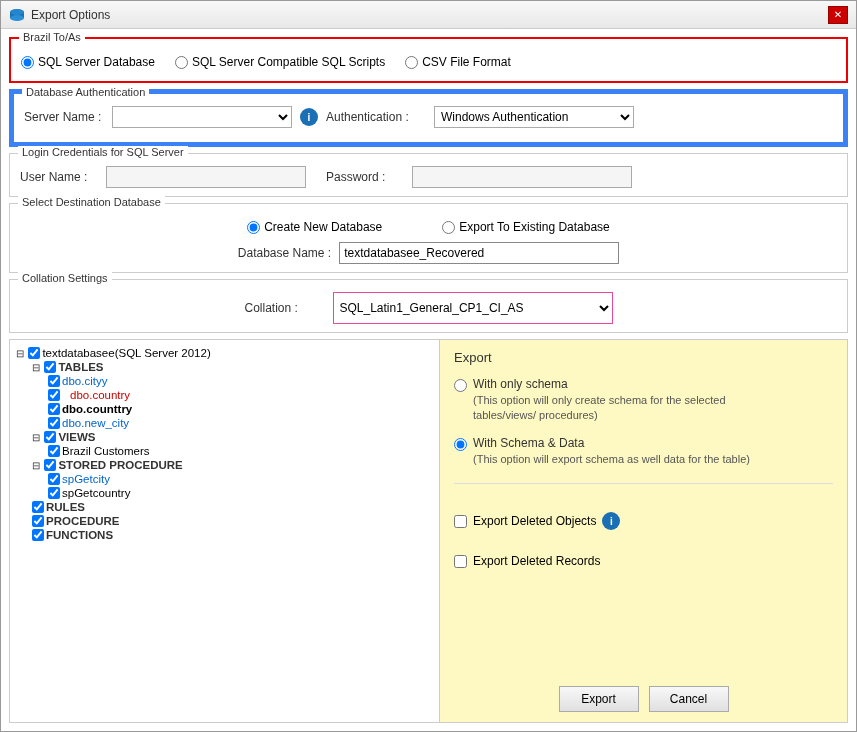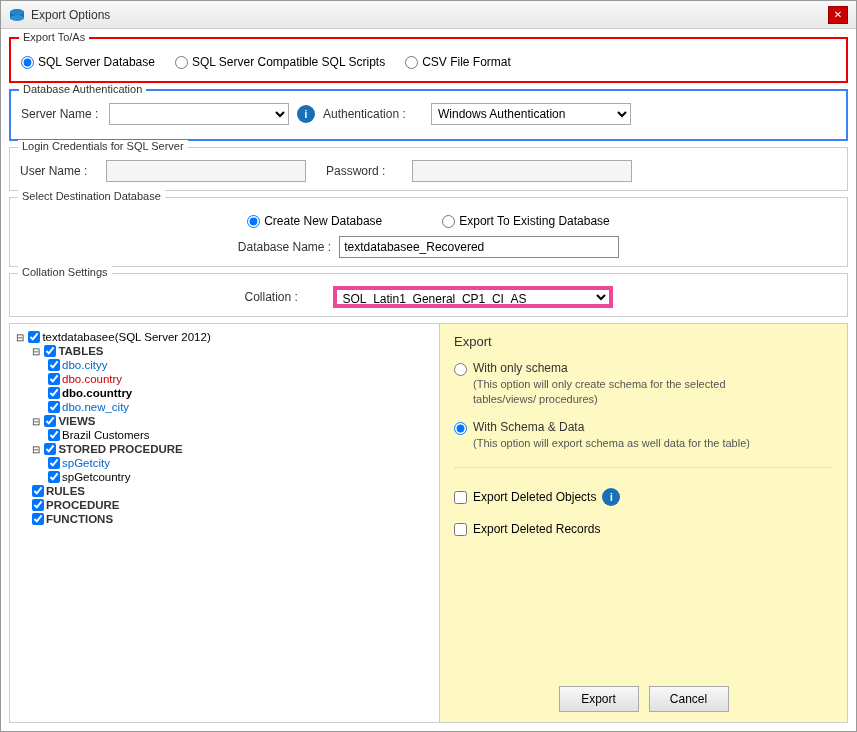--- a/index.html
+++ b/index.html
@@ -26,43 +26,43 @@
     .info-icon { width: 18px; height: 18px; background: #1a6fb5; border-radius: 50%; color: white; display: flex; align-items: center; justify-content: center; font-size: 10px; font-weight: bold; cursor: pointer; }
     .login-row { display: flex; gap: 20px; }
     .login-field { display: flex; align-items: center; gap: 6px; }
     .login-input { width: 200px; height: 22px; border: 1px solid #aaa; background: #f5f5f5; color: #aaa; }
     .dest-section { border: 1px solid #ccc; position: relative; }
     .radio-row-center { display: flex; align-items: center; gap: 60px; padding: 4px 0; justify-content: center; }
     .db-name-row { display: flex; align-items: center; gap: 8px; justify-content: center; margin-top: 4px; }
     .db-name-input { width: 280px; height: 22px; border: 1px solid #888; background: #fff; padding: 2px 4px; }
     .collation-section { border: 1px solid #ccc; position: relative; }
     .collation-row { display: flex; align-items: center; gap: 8px; justify-content: center; }
-    .collation-select { width: 280px; height: 22px; border: 4px solid #ec4899; }
+    .collation-select { width: 280px; height: 32px; border: 1px solid #ec4899; }
     .bottom-area { display: flex; gap: 0; flex: 1; border: 1px solid #ccc; }
     .tree-panel { width: 430px; border-right: 1px solid #ccc; padding: 6px; overflow-y: auto; background: #fff; min-height: 200px; }
     .export-panel { flex: 1; padding: 10px 14px; background: #fef9c3; display: flex; flex-direction: column; gap: 8px; }
     .export-title { font-size: 13px; color: #333; margin-bottom: 4px; }
     .tree-node { display: flex; align-items: center; gap: 2px; padding: 1px 0; cursor: pointer; }
     .tree-node input[type="checkbox"] { margin: 0; width: 12px; height: 12px; }
     .tree-label { font-size: 11.5px; }
     .tree-label.blue { color: #0066cc; }
-    .tree-label.red { color: #cc0000; }
+    .tree-label.red { color: #cc0000; margin-left: 8px; }
     .tree-label.bold { font-weight: bold; color: #333; }
     .tree-children { padding-left: 16px; }
     .export-option { display: flex; align-items: flex-start; gap: 6px; margin-bottom: 4px; }
     .export-option input[type="radio"] { margin-top: 2px; }
     .export-option-text { display: flex; flex-direction: column; }
     .export-option-label { font-size: 12px; color: #333; }
     .export-option-desc { font-size: 11px; color: #555; margin-top: 2px; max-width: 280px; line-height: 1.4; }
-    .checkbox-row { display: flex; align-items: center; gap: 6px; margin-top: 8px; }
+    .checkbox-row { display: flex; align-items: center; gap: 6px; margin-top: 16px; }
     .checkbox-row input[type="checkbox"] { margin: 0; }
     .action-buttons { display: flex; gap: 10px; justify-content: center; margin-top: auto; padding-top: 8px; }
     .action-btn { width: 80px; height: 26px; background: linear-gradient(to bottom, #f8f8f8, #e0e0e0); border: 1px solid #aaa; cursor: pointer; font-size: 12px; display: flex; align-items: center; justify-content: center; }
     .divider { border-top: 1px solid #ddd; margin: 4px 0; }
-    .db-auth-section { border: 2px solid #3b82f6; position: relative; }
+    .db-auth-section { border: 5px solid #3b82f6; position: relative; }
     .login-section { border: 1px solid #ccc; position: relative; }
     .minus-icon { font-size: 10px; color: #333; margin-right: 2px; }
   </style>
 </head>
 <body>
 
 <div class="window">
 
   <div class="title-bar">
     <div class="title-bar-left">
@@ -75,21 +75,21 @@
         </svg>
       </div>
       <span class="title-text">Export Options</span>
     </div>
     <div class="close-btn">✕</div>
   </div>
 
   <div class="content">
 
     <div class="section-box highlighted" style="padding-top: 4px;">
-      <div class="section-title">Export To/As</div>
+      <div class="section-title">Brazil To/As</div>
       <div class="section-content" style="padding-top: 8px; ">
         <div class="radio-row">
           <label class="radio-item">
             <input type="radio" name="export_type" checked="" style="">
             <span>SQL Server Database</span>
           </label>
           <label class="radio-item">
             <input type="radio" name="export_type" style="">
             <span>SQL Server Compatible SQL Scripts</span>
           </label>

